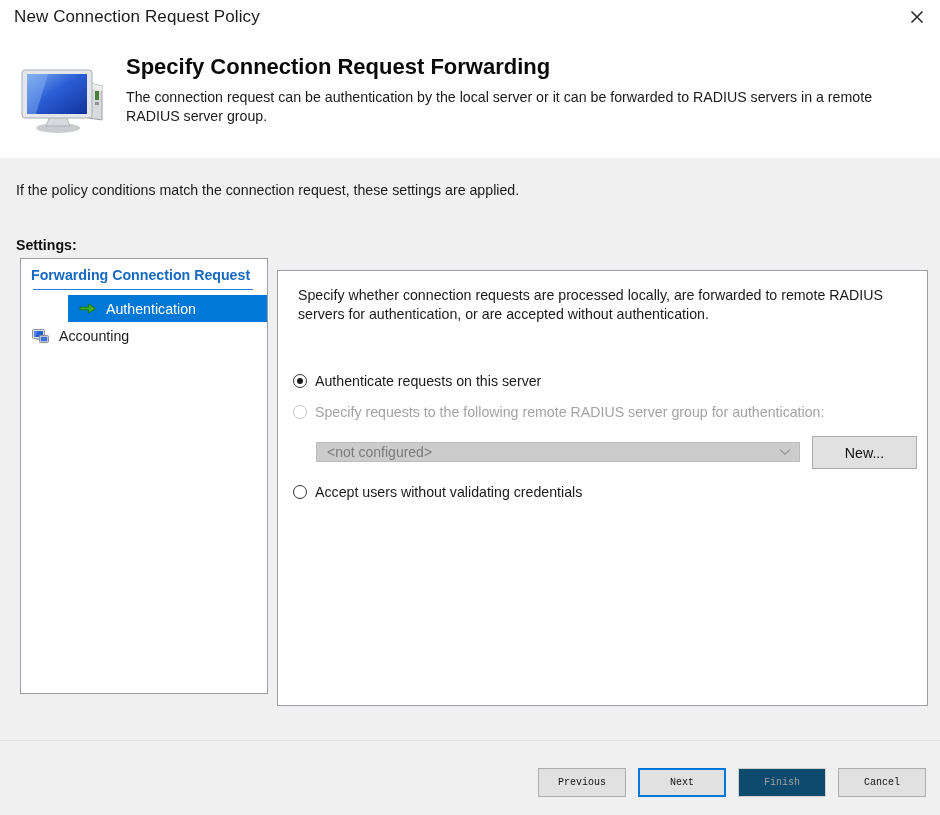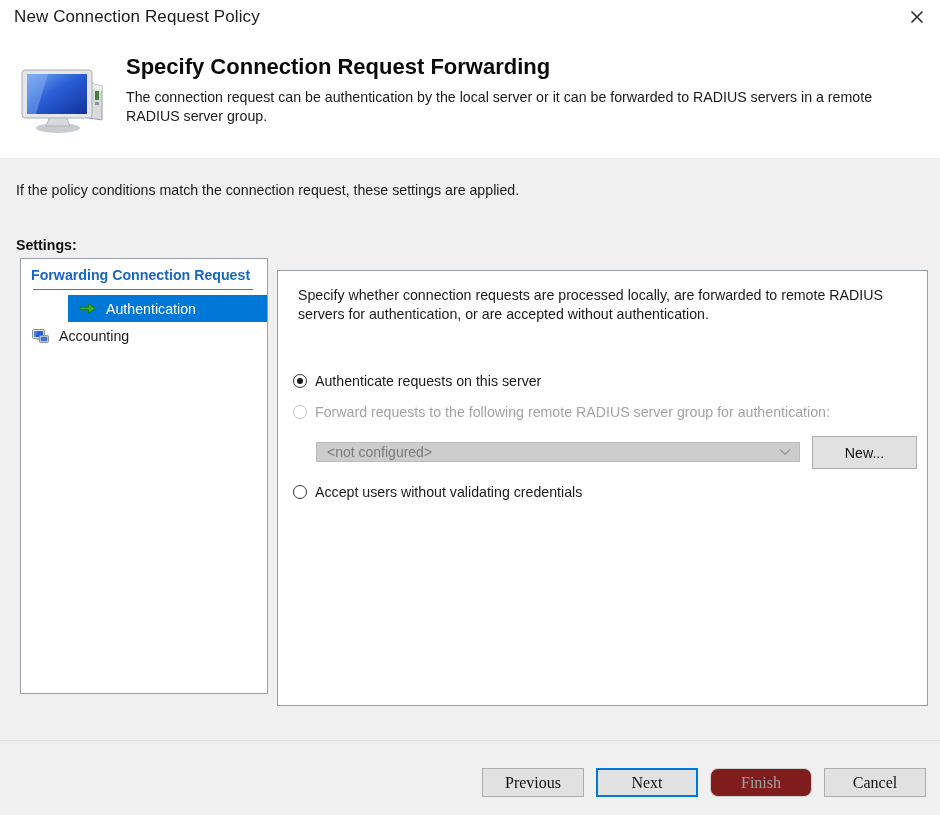--- a/index.html
+++ b/index.html
@@ -248,42 +248,41 @@
     background: #f0f0f0;
     border-top: 1px solid #dfdfdf;
   }
   .footer-buttons {
     position: absolute;
     right: 14px; top: 27px;
     display: flex;
     gap: 12px;
   }
   .btn {
-    width: 102px;
+    width: 88px;
     height: 29px;
     background: #e1e1e1;
     border: 1px solid #adadad;
     box-sizing: border-box;
-    font-size: 16px;
+    font-size: 10px;
     color: #101010;
     display: flex;
     align-items: center;
     justify-content: center;
     cursor: default;
-    font-family: Liberation Serif, serif;
+    font-family: Liberation Mono, monospace;
   }
   .btn.focused {
     border: 2px solid #0078d7;
     background: #e1e1e1;
   }
   .btn.disabled {
     color: #a0a0a0;
-    background: #7f1d1d;
+    background: #0c4a6e;
     border-color: #cfcfcf;
-    border-radius: 8px;
   }
 </style>
 </head>
 <body>
 
 <div class="titlebar">
   <div class="titlebar-text">New Connection Request Policy</div>
   <div class="close-btn">
     <span>
       <svg width="14" height="14" viewBox="0 0 14 14">
@@ -359,21 +358,21 @@
   <div class="content-panel">
     <div class="content-desc">Specify whether connection requests are processed locally, are forwarded to remote RADIUS servers for authentication, or are accepted without authentication.</div>
 
     <div class="radio-row r1">
       <span class="radio checked"></span>
       <span>Authenticate requests on this server</span>
     </div>
 
     <div class="radio-row r2">
       <span class="radio disabled"></span>
-      <span>Forward requests to the following remote RADIUS server group for authentication:</span>
+      <span>Specify requests to the following remote RADIUS server group for authentication:</span>
     </div>
 
     <div class="combo">
       <span class="combo-text">&lt;not configured&gt;</span>
       <span class="combo-arrow">
         <svg width="12" height="8" viewBox="0 0 12 8">
           <path d="M1 1.5 L6 6.3 L11 1.5" stroke="#9a9a9a" stroke-width="1.3" fill="none"></path>
         </svg>
       </span>
     </div>

